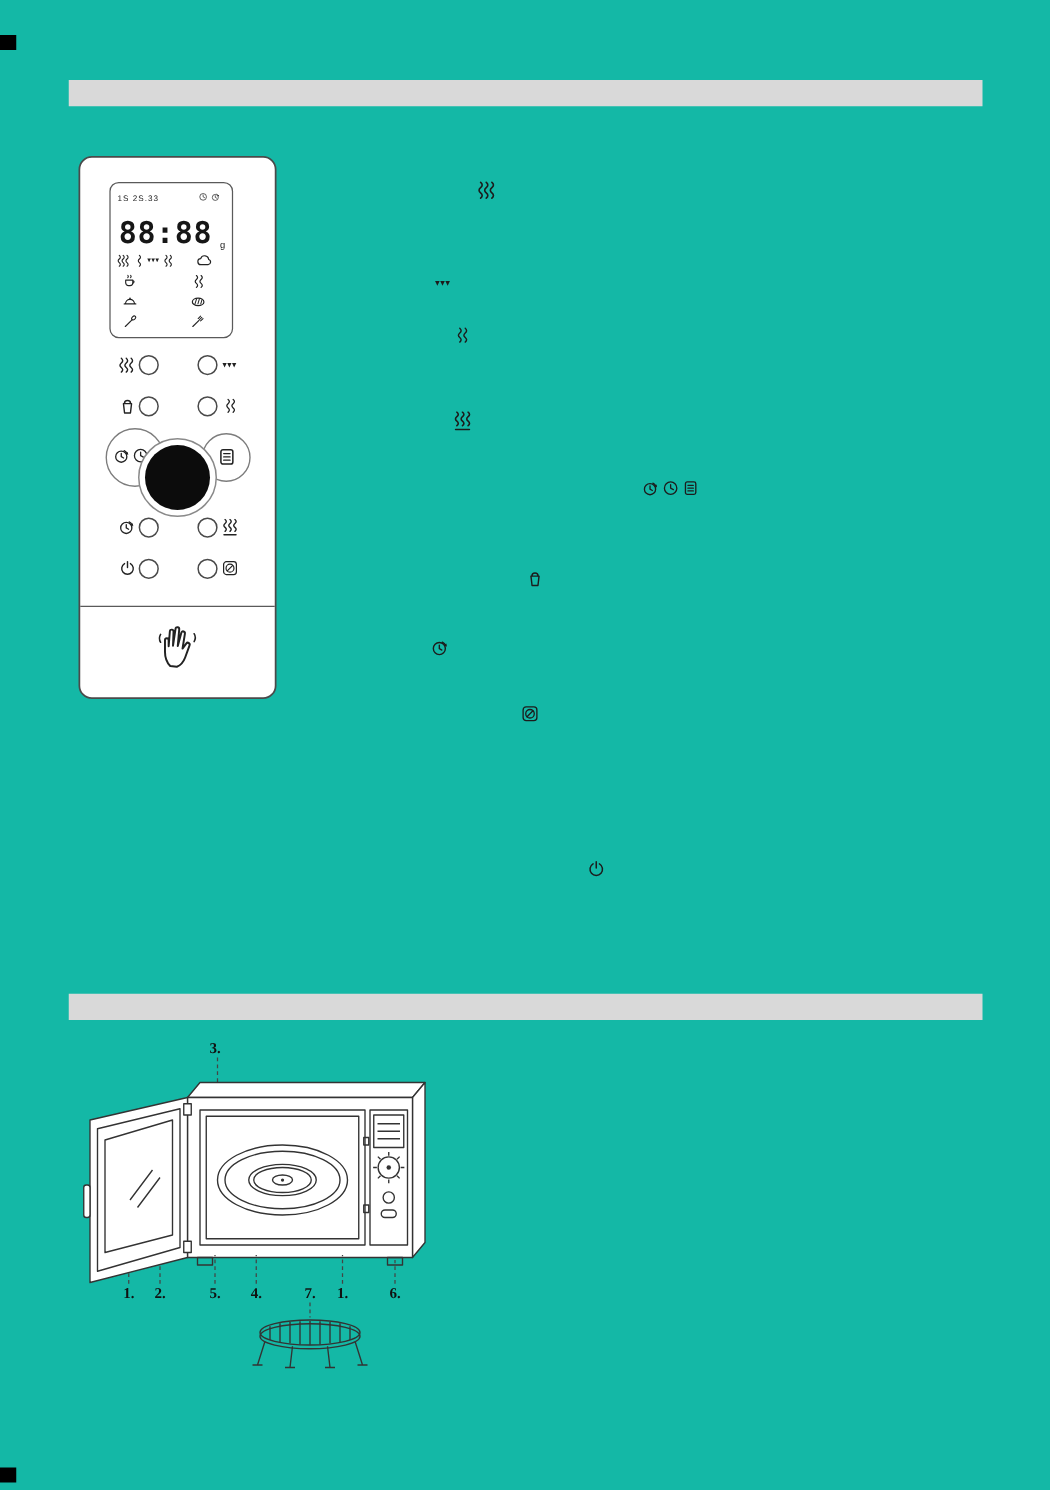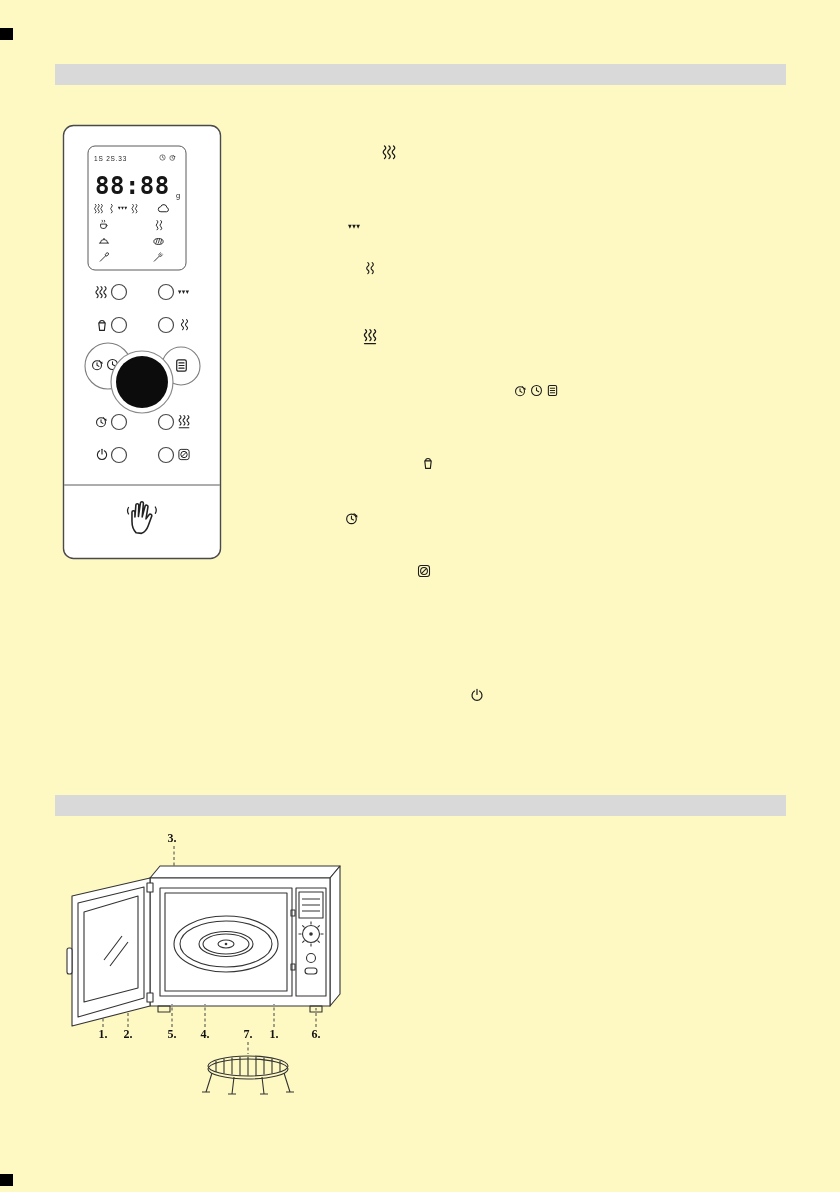--- a/index.html
+++ b/index.html
@@ -1,16 +1,16 @@
 <!DOCTYPE html>
 <html><head>
 <meta charset="utf-8">
 <style>
   html,body{margin:0;padding:0;background:#fff;}
-  .page{position:relative;width:840px;height:1192px;background:#fef9c3;
+  .page{position:relative;width:840px;height:1192px;background:#14b8a6;
         font-family:"Liberation Sans",sans-serif;overflow:hidden;}
   .marker{position:absolute;left:0;width:13px;height:12px;background:#000;}
   .bar{position:absolute;left:55px;width:731px;height:21px;background:#d9d9d9;}
   .panel-wrap{position:absolute;left:62px;top:124px;}
   .diagram-wrap{position:absolute;left:58px;top:826px;}
   .abs-icon{position:absolute;color:#1c1c1c;line-height:0;}
   .abs-icon svg{display:block;}
   .icon-row{display:flex;gap:3px;}
   
   .panel-svg .outer{fill:#fff;stroke:#4a4a4a;stroke-width:1.4;}

